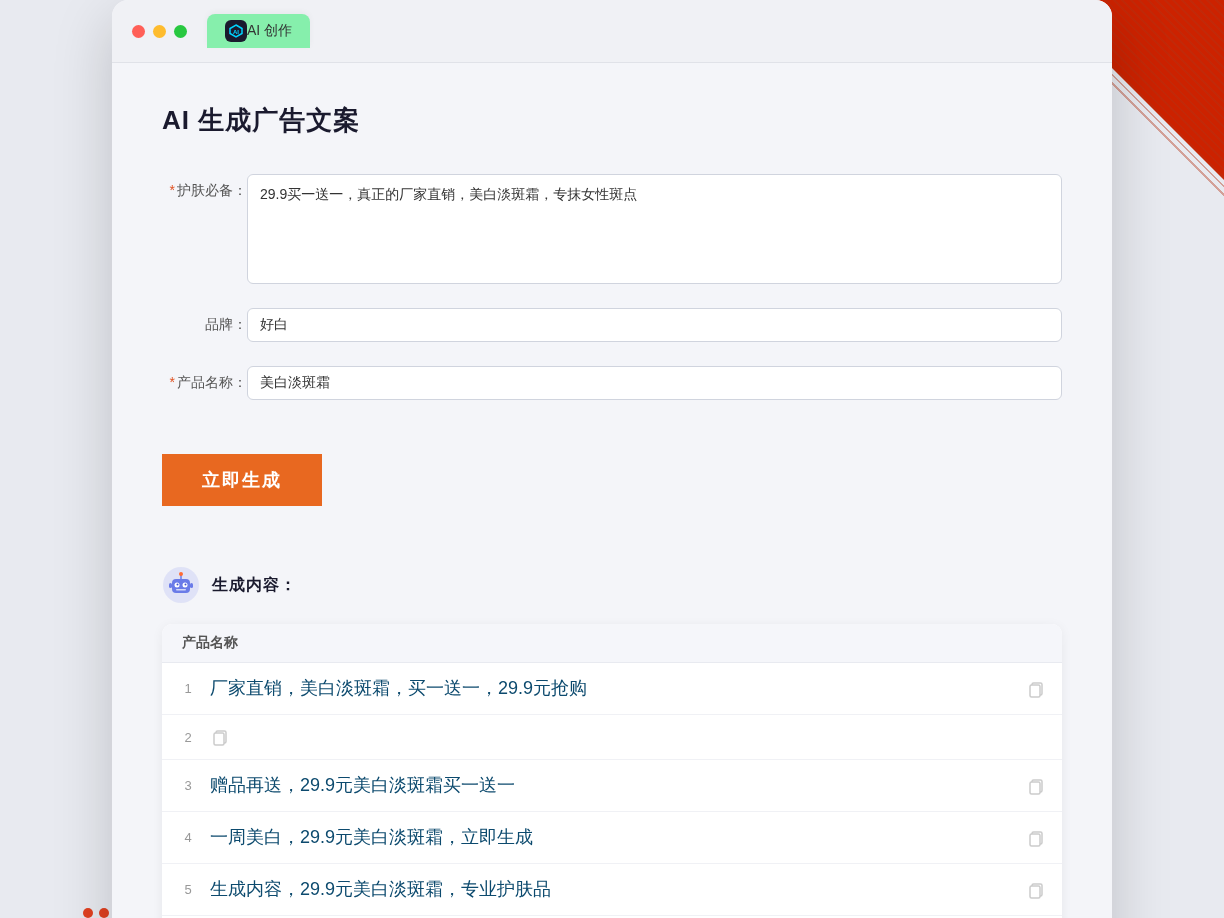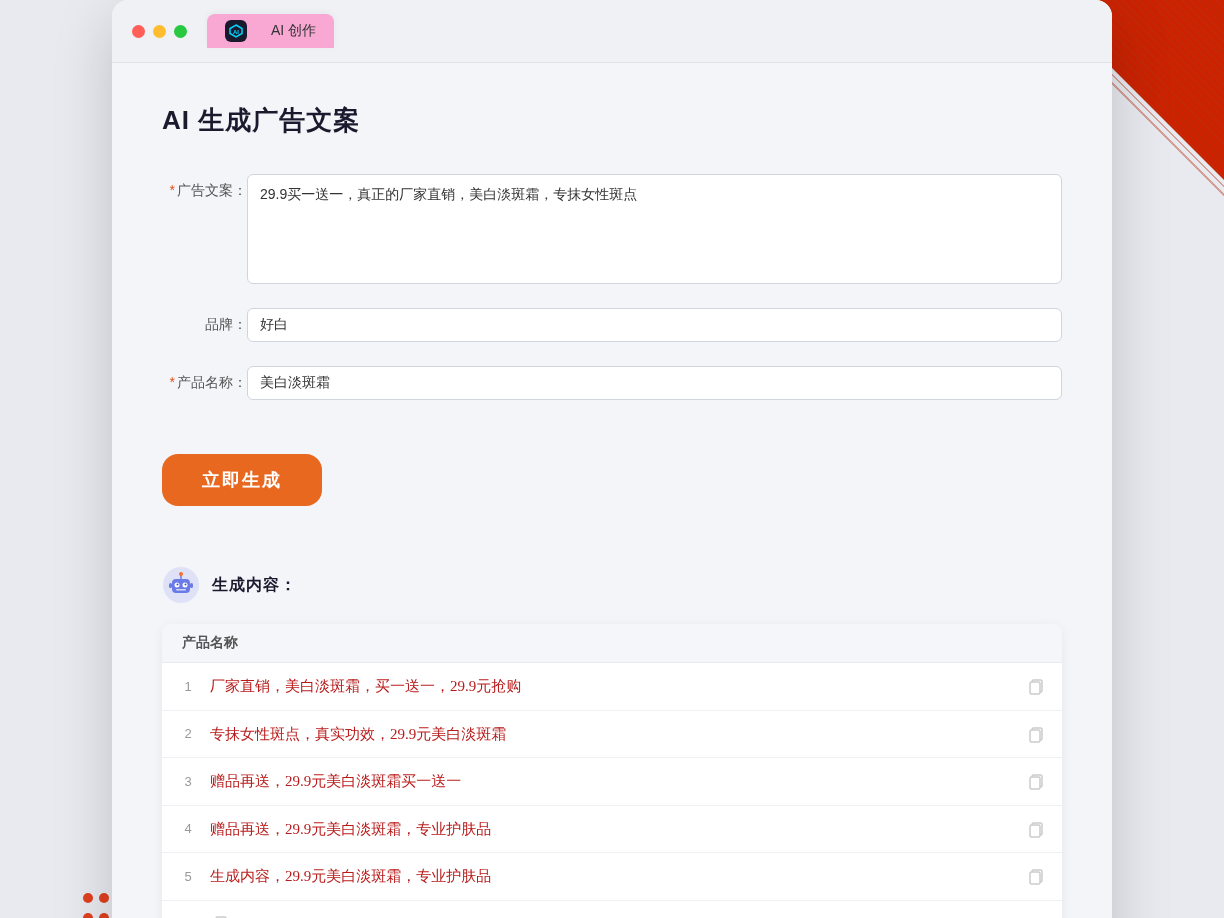--- a/index.html
+++ b/index.html
@@ -89,26 +89,26 @@
     .dot {
       width: 13px;
       height: 13px;
       border-radius: 50%;
     }
     .dot-red { background: #ff5f57; }
     .dot-yellow { background: #febc2e; }
     .dot-green { background: #28c840; }
 
     .tab-active {
-      background: #f9a8d4;
+      background: #86efac;
       border-radius: 8px 8px 0 0;
       padding: 6px 18px;
       display: flex;
       align-items: center;
-      gap: 24px;
+      gap: 0;
       font-size: 14px;
       color: #333;
       box-shadow: 0 -2px 6px rgba(0,0,0,0.04);
     }
 
     
     .ai-icon-tab {
       width: 22px;
       height: 22px;
       background: #1a1a2e;
@@ -177,21 +177,21 @@
 
     textarea.form-input {
       height: 110px;
       line-height: 1.6;
     }
 
     .generate-btn {
       background: #e86820;
       color: #fff;
       border: none;
-      border-radius: 16px;
+      border-radius: 0;
       padding: 14px 40px;
       font-size: 18px;
       font-weight: 600;
       cursor: pointer;
       margin-top: 30px;
       letter-spacing: 2px;
       font-family: inherit;
     }
 
     
@@ -253,24 +253,23 @@
     .row-number {
       font-size: 13px;
       color: #999;
       width: 20px;
       flex-shrink: 0;
       text-align: center;
     }
 
     .row-text {
       flex: 1;
-      font-size: 15px;
-      color: #b91c1c;
+      font-size: 18px;
+      color: #0c4a6e;
       line-height: 1.5;
-      font-family: Liberation Serif, serif;
     }
 
     .copy-icon {
       width: 20px;
       height: 20px;
       flex-shrink: 0;
       opacity: 0.5;
       cursor: pointer;
     }
   </style>
@@ -304,21 +303,21 @@
   </div>
 
   <div class="main-content">
 
     <div class="left-panel">
       <div class="page-title">AI 生成广告文案</div>
 
       
       <div class="form-row">
         <div class="form-label">
-          <span class="required-star">*</span><span>广告文案：</span>
+          <span class="required-star">*</span><span>护肤必备：</span>
         </div>
         <textarea class="form-input" style="">29.9买一送一，真正的厂家直销，美白淡斑霜，专抹女性斑点</textarea>
       </div>
 
       
       <div class="form-row">
         <div class="form-label">品牌：</div>
         <input type="text" class="form-input" value="好白" style="">
       </div>
 
@@ -365,37 +364,36 @@
             <div class="result-row">
               <span class="row-number">1</span>
               <span class="row-text">厂家直销，美白淡斑霜，买一送一，29.9元抢购</span>
               <svg class="copy-icon" viewBox="0 0 20 20" fill="none">
       <rect x="6" y="4" width="10" height="12" rx="1.5" stroke="#999" stroke-width="1.5"></rect>
       <rect x="4" y="6" width="10" height="12" rx="1.5" stroke="#999" stroke-width="1.5" fill="#fff"></rect>
     </svg>
             </div>
             <div class="result-row">
               <span class="row-number">2</span>
-              <span class="row-text">专抹女性斑点，真实功效，29.9元美白淡斑霜</span>
               <svg class="copy-icon" viewBox="0 0 20 20" fill="none">
       <rect x="6" y="4" width="10" height="12" rx="1.5" stroke="#999" stroke-width="1.5"></rect>
       <rect x="4" y="6" width="10" height="12" rx="1.5" stroke="#999" stroke-width="1.5" fill="#fff"></rect>
     </svg>
             </div>
             <div class="result-row">
               <span class="row-number">3</span>
               <span class="row-text">赠品再送，29.9元美白淡斑霜买一送一</span>
               <svg class="copy-icon" viewBox="0 0 20 20" fill="none">
       <rect x="6" y="4" width="10" height="12" rx="1.5" stroke="#999" stroke-width="1.5"></rect>
       <rect x="4" y="6" width="10" height="12" rx="1.5" stroke="#999" stroke-width="1.5" fill="#fff"></rect>
     </svg>
             </div>
             <div class="result-row">
               <span class="row-number">4</span>
-              <span class="row-text">赠品再送，29.9元美白淡斑霜，专业护肤品</span>
+              <span class="row-text">一周美白，29.9元美白淡斑霜，立即生成</span>
               <svg class="copy-icon" viewBox="0 0 20 20" fill="none">
       <rect x="6" y="4" width="10" height="12" rx="1.5" stroke="#999" stroke-width="1.5"></rect>
       <rect x="4" y="6" width="10" height="12" rx="1.5" stroke="#999" stroke-width="1.5" fill="#fff"></rect>
     </svg>
             </div>
             <div class="result-row">
               <span class="row-number">5</span>
               <span class="row-text">生成内容，29.9元美白淡斑霜，专业护肤品</span>
               <svg class="copy-icon" viewBox="0 0 20 20" fill="none">
       <rect x="6" y="4" width="10" height="12" rx="1.5" stroke="#999" stroke-width="1.5"></rect>

